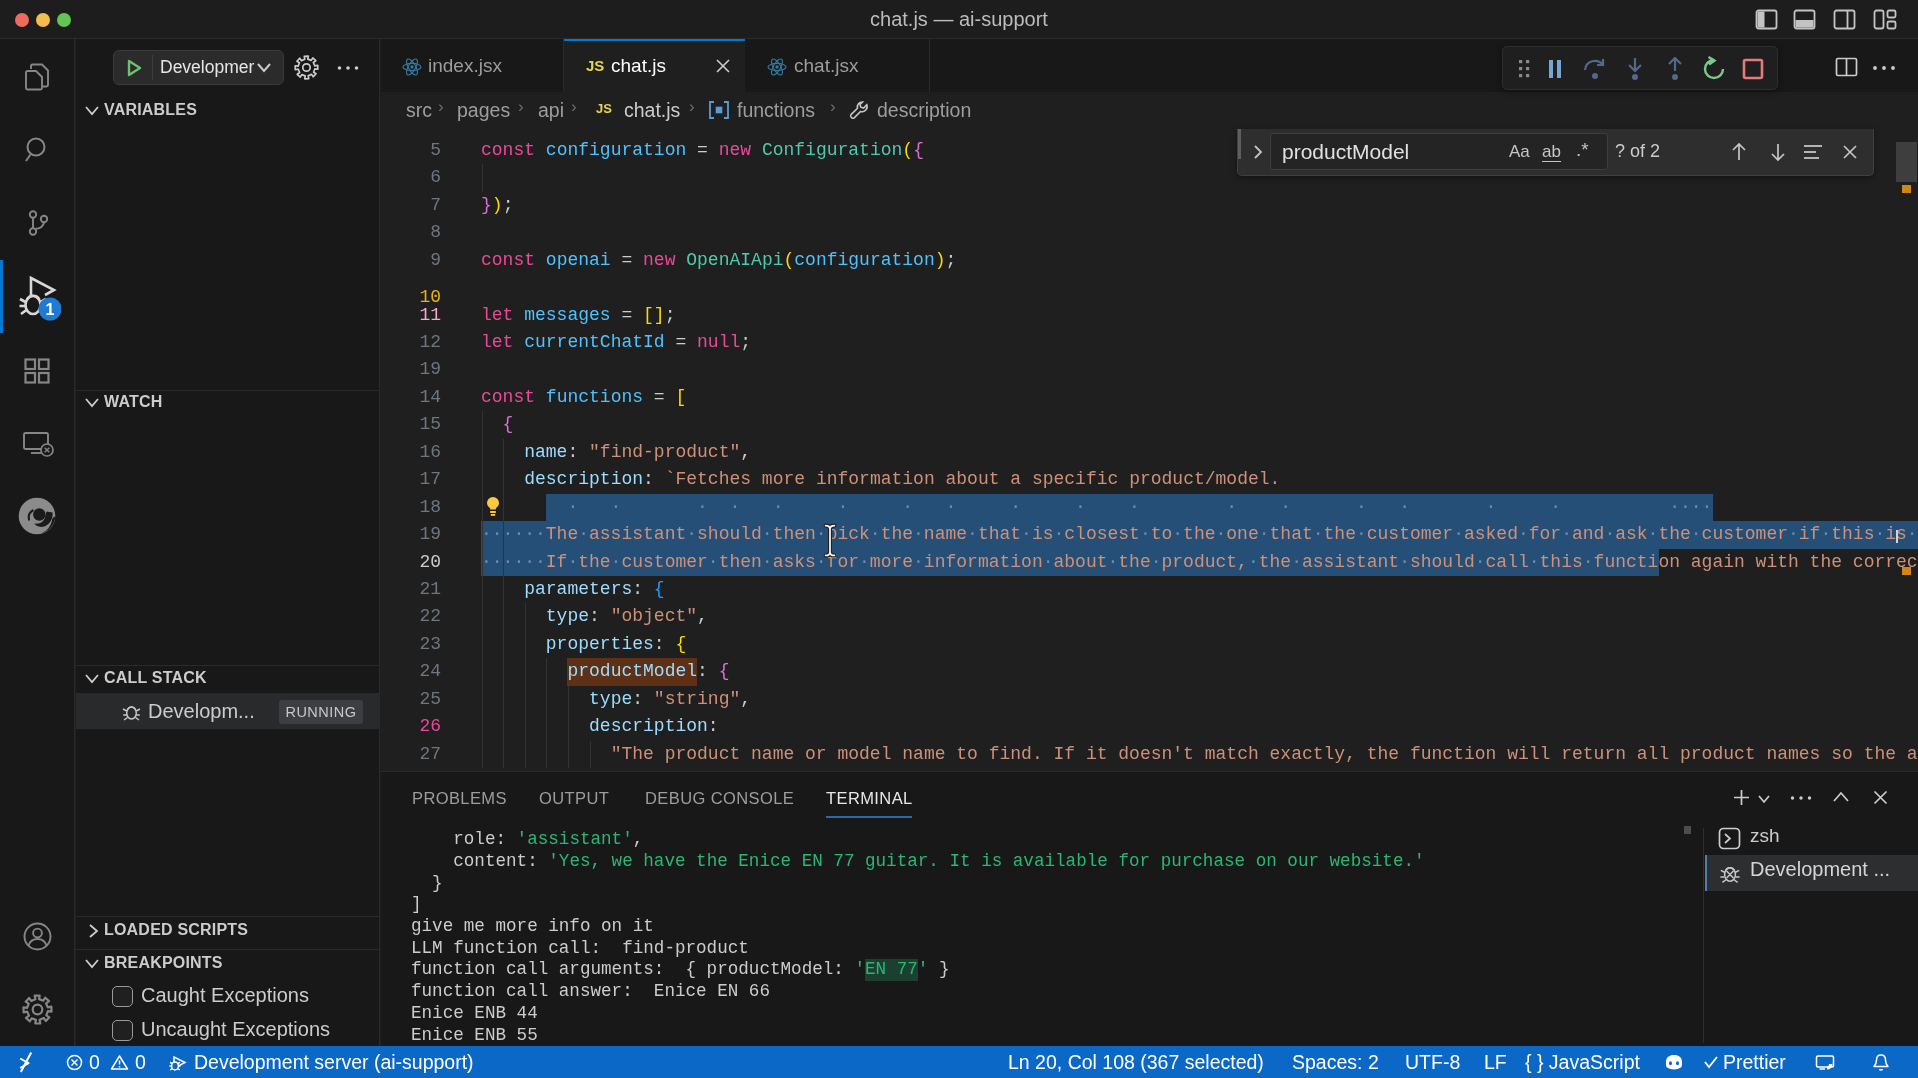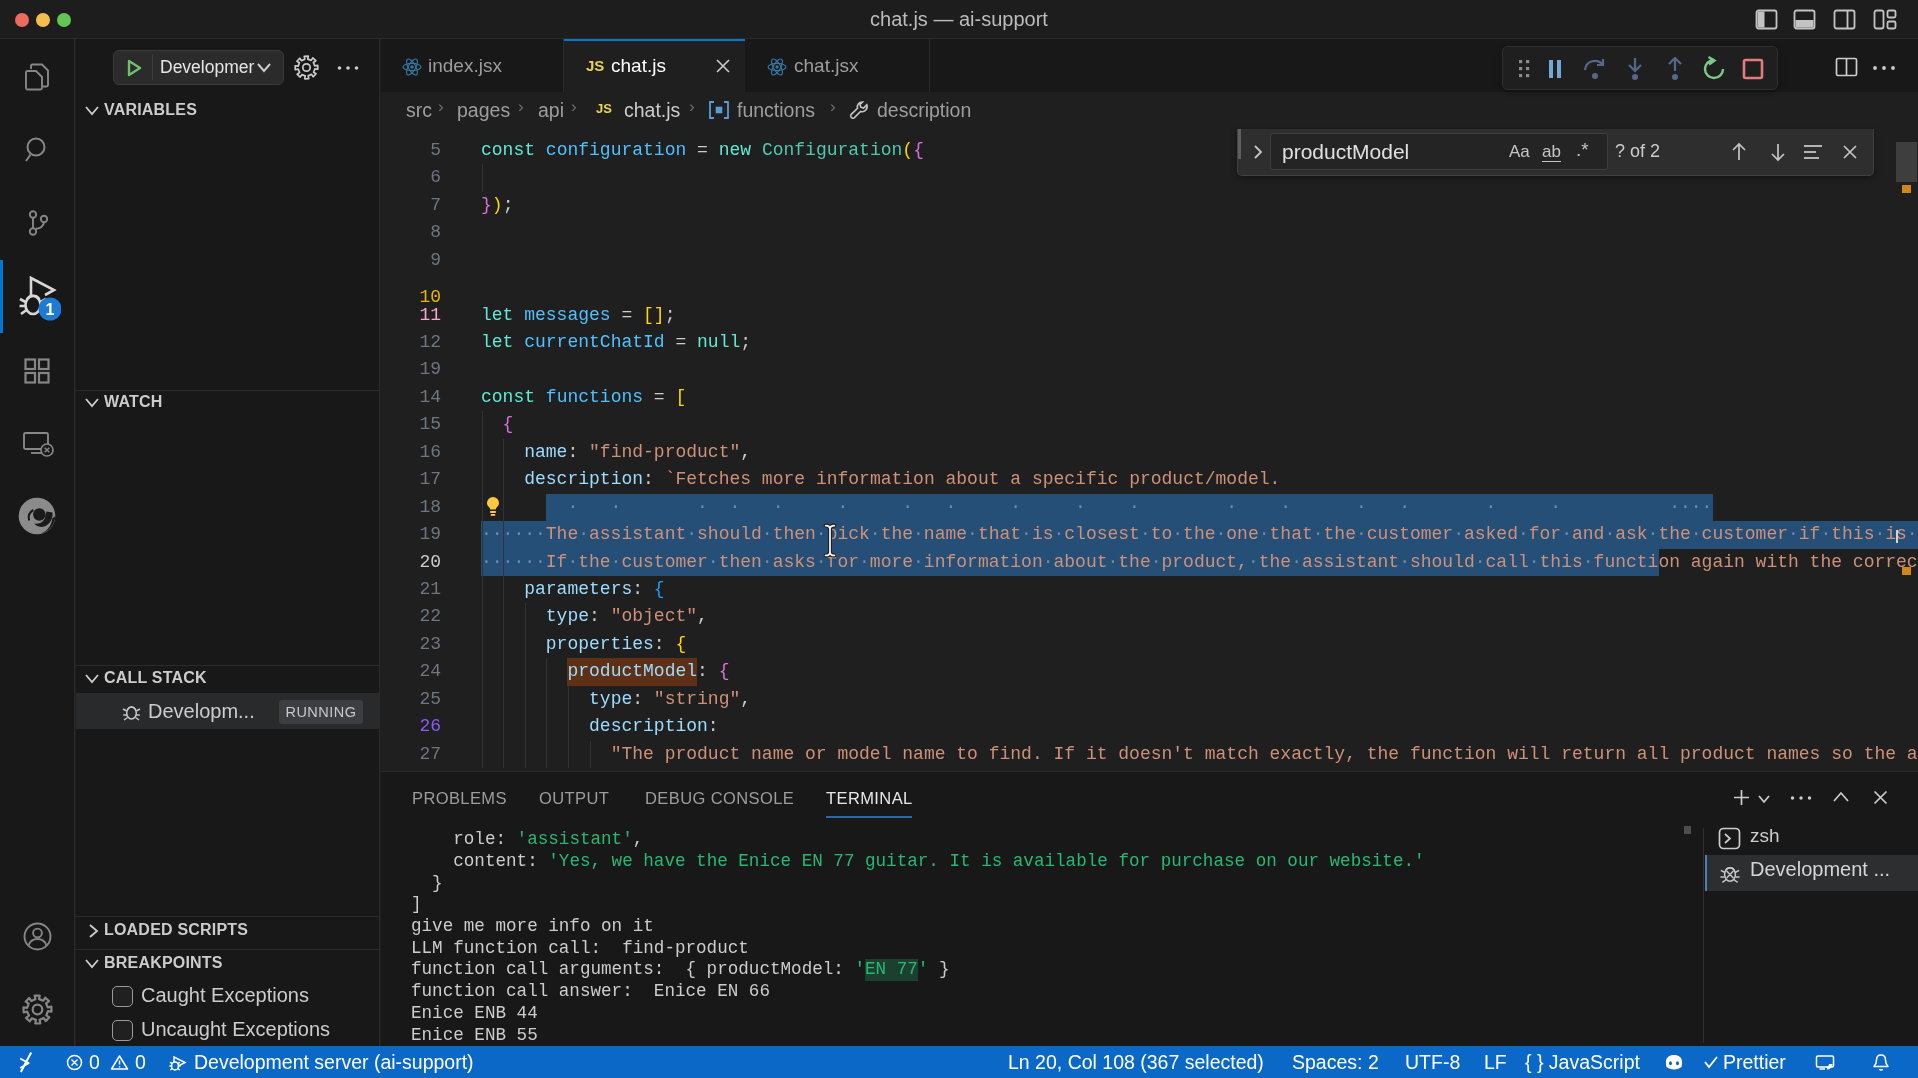--- a/index.html
+++ b/index.html
@@ -1,19 +1,19 @@
 <!DOCTYPE html>
 <html><head><meta charset="utf-8"><style>
 *{margin:0;padding:0;box-sizing:border-box}
 html,body{width:1918px;height:1078px;background:#1f1f1f;overflow:hidden}
 body{font-family:"Liberation Sans",sans-serif;position:relative}
 .abs{position:absolute}
 .mono{font-family:Liberation Sans, sans-serif}
 
-.k{color:#5eead4}.v{color:#4fc1ff}.p{color:#9cdcfe}.s{color:#ce9178}.c{color:#4ec9b0}.w{color:#cccccc}.b1{color:#ffd700}.b2{color:#da70d6}.b3{color:#179fff}
+.k{color:#ec4899}.v{color:#4fc1ff}.p{color:#9cdcfe}.s{color:#ce9178}.c{color:#4ec9b0}.w{color:#cccccc}.b1{color:#ffd700}.b2{color:#da70d6}.b3{color:#179fff}
 .cl{position:absolute;left:481px;height:28px;line-height:27.45px;font-family:"Liberation Mono",monospace;font-size:18px;white-space:pre;color:#cccccc}
 .ln{position:absolute;left:380px;width:61px;height:28px;line-height:27.45px;font-family:"Liberation Mono",monospace;font-size:18px;text-align:right;color:#6e7681}
 .guide{position:absolute;width:1px;background:#333333}
 .tl{position:absolute;font-family:"Liberation Mono",monospace;font-size:17.6px;line-height:21.7px;height:22px;white-space:pre;color:#cccccc;left:411px}
 .tg{color:#29b873}
 .shead{position:absolute;left:104px;font-size:16px;font-weight:bold;color:#cccccc;letter-spacing:.2px}
 .sep{position:absolute;left:75px;width:305px;height:1px;background:#2b2b2b}
 .dots{position:absolute;left:481px;height:28px;line-height:27.45px;font-family:"Liberation Mono",monospace;font-size:18px;white-space:pre;color:rgba(170,190,215,.55)}
 .sbit{position:absolute;top:0;height:32px;line-height:32px;color:#fff;font-size:19.5px;white-space:pre}
 </style></head>
@@ -257,20 +257,21 @@
 <div class="guide" style="left:165.3px;top:527.85px;height:109.80px;background:#333333"></div>
 <div class="guide" style="left:186.9px;top:555.30px;height:82.35px;background:#333333"></div>
     <div class="guide" style="left:208.5px;top:610.20px;height:27.45px;background:#333333"></div>
 <div class="ln" style="left:-1px;top:6.30px;color:#6e7681">5</div>
 <div class="cl" style="left:100px;top:6.30px"><span class="k">const</span><span class="w"> </span><span class="v">configuration</span><span class="w"> = </span><span class="k">new</span><span class="w"> </span><span class="c">Configuration</span><span class="b1">(</span><span class="b2">{</span></div>
 <div class="ln" style="left:-1px;top:33.75px;color:#6e7681">6</div>
 <div class="ln" style="left:-1px;top:61.20px;color:#6e7681">7</div>
 <div class="cl" style="left:100px;top:61.20px"><span class="b2">}</span><span class="b1">)</span><span class="w">;</span></div>
 <div class="ln" style="left:-1px;top:88.65px;color:#6e7681">8</div>
 <div class="ln" style="left:-1px;top:116.10px;color:#6e7681">9</div>
+<div class="cl" style="left:100px;top:116.10px"><span class="k">const</span><span class="w"> </span><span class="v">openai</span><span class="w"> = </span><span class="k">new</span><span class="w"> </span><span class="c">OpenAIApi</span><span class="b1">(</span><span class="v">configuration</span><span class="b1">)</span><span class="w">;</span></div>
 <div class="ln" style="left:-1px;top:153px;color:#eab308">10</div>
 <div class="ln" style="left:-1px;top:171.00px;color:#f9a8d4">11</div>
 <div class="cl" style="left:100px;top:171.00px"><span class="k">let</span><span class="w"> </span><span class="v">messages</span><span class="w"> = </span><span class="b1">[]</span><span class="w">;</span></div>
 <div class="ln" style="left:-1px;top:198.45px;color:#6e7681">12</div>
 <div class="cl" style="left:100px;top:198.45px"><span class="k">let</span><span class="w"> </span><span class="v">currentChatId</span><span class="w"> = </span><span class="k">null</span><span class="w">;</span></div>
 <div class="ln" style="left:-1px;top:225.90px;color:#6e7681">19</div>
 <div class="ln" style="left:-1px;top:253.35px;color:#6e7681">14</div>
 <div class="cl" style="left:100px;top:253.35px"><span class="k">const</span><span class="w"> </span><span class="v">functions</span><span class="w"> = </span><span class="b1">[</span></div>
 <div class="ln" style="left:-1px;top:280.80px;color:#6e7681">15</div>
 <div class="cl" style="left:100px;top:280.80px"><span class="w">  </span><span class="b2">{</span></div>
@@ -286,21 +287,21 @@
 <div class="ln" style="left:-1px;top:445.50px;color:#6e7681">21</div>
 <div class="cl" style="left:100px;top:445.50px"><span class="w">    </span><span class="p">parameters</span><span class="w">: </span><span class="b3">{</span></div>
 <div class="ln" style="left:-1px;top:472.95px;color:#6e7681">22</div>
 <div class="cl" style="left:100px;top:472.95px"><span class="w">      </span><span class="p">type</span><span class="w">: </span><span class="s">"object"</span><span class="w">,</span></div>
 <div class="ln" style="left:-1px;top:500.40px;color:#6e7681">23</div>
 <div class="cl" style="left:100px;top:500.40px"><span class="w">      </span><span class="p">properties</span><span class="w">: </span><span class="b1">{</span></div>
 <div class="ln" style="left:-1px;top:527.85px;color:#6e7681">24</div>
 <div class="cl" style="left:100px;top:527.85px"><span class="w">        </span><span class="p">productModel</span><span class="w">: </span><span class="b2">{</span></div>
 <div class="ln" style="left:-1px;top:555.30px;color:#6e7681">25</div>
 <div class="cl" style="left:100px;top:555.30px"><span class="w">          </span><span class="p">type</span><span class="w">: </span><span class="s">"string"</span><span class="w">,</span></div>
-<div class="ln" style="left:-1px;top:582.75px;color:#8b5cf6">26</div>
+<div class="ln" style="left:-1px;top:582.75px;color:#ec4899">26</div>
 <div class="cl" style="left:100px;top:582.75px"><span class="w">          </span><span class="p">description</span><span class="w">:</span></div>
 <div class="ln" style="left:-1px;top:610.20px;color:#6e7681">27</div>
 <div class="cl" style="left:100px;top:610.20px"><span class="w">            </span><span class="s">"The product name or model name to find. If it doesn't match exactly, the function will return all product names so the assistant can</span></div>
 <div class="dots" style="left:100px;top:363.15px">        ·   ·       ·  ·   ·     ·     ·   ·     ·     ·    ·        ·    ·      ·   ·       ·     ·          ····</div>
 <div class="dots" style="left:100px;top:390.60px">······   ·         ·      ·    ·    ·   ·    ·    ·  ·       ·  ·   ·   ·    ·   ·        ·     ·   ·   ·   ·   ·        ·  ·    ·  ·   ·       ·    ·      </div>
 <div class="dots" style="left:100px;top:418.05px">······  ·   ·        ·    ·    ·   ·    ·           ·     ·   ·        ·   ·         ·      ·    ·    ·</div>
 
 <div class="abs" style="left:1515px;top:399px;width:2px;height:13px;background:#d4d4d4"></div>
 
 <div class="abs" style="left:1515px;top:11px;width:21px;height:40px;background:rgba(121,121,121,0.35)"></div>

